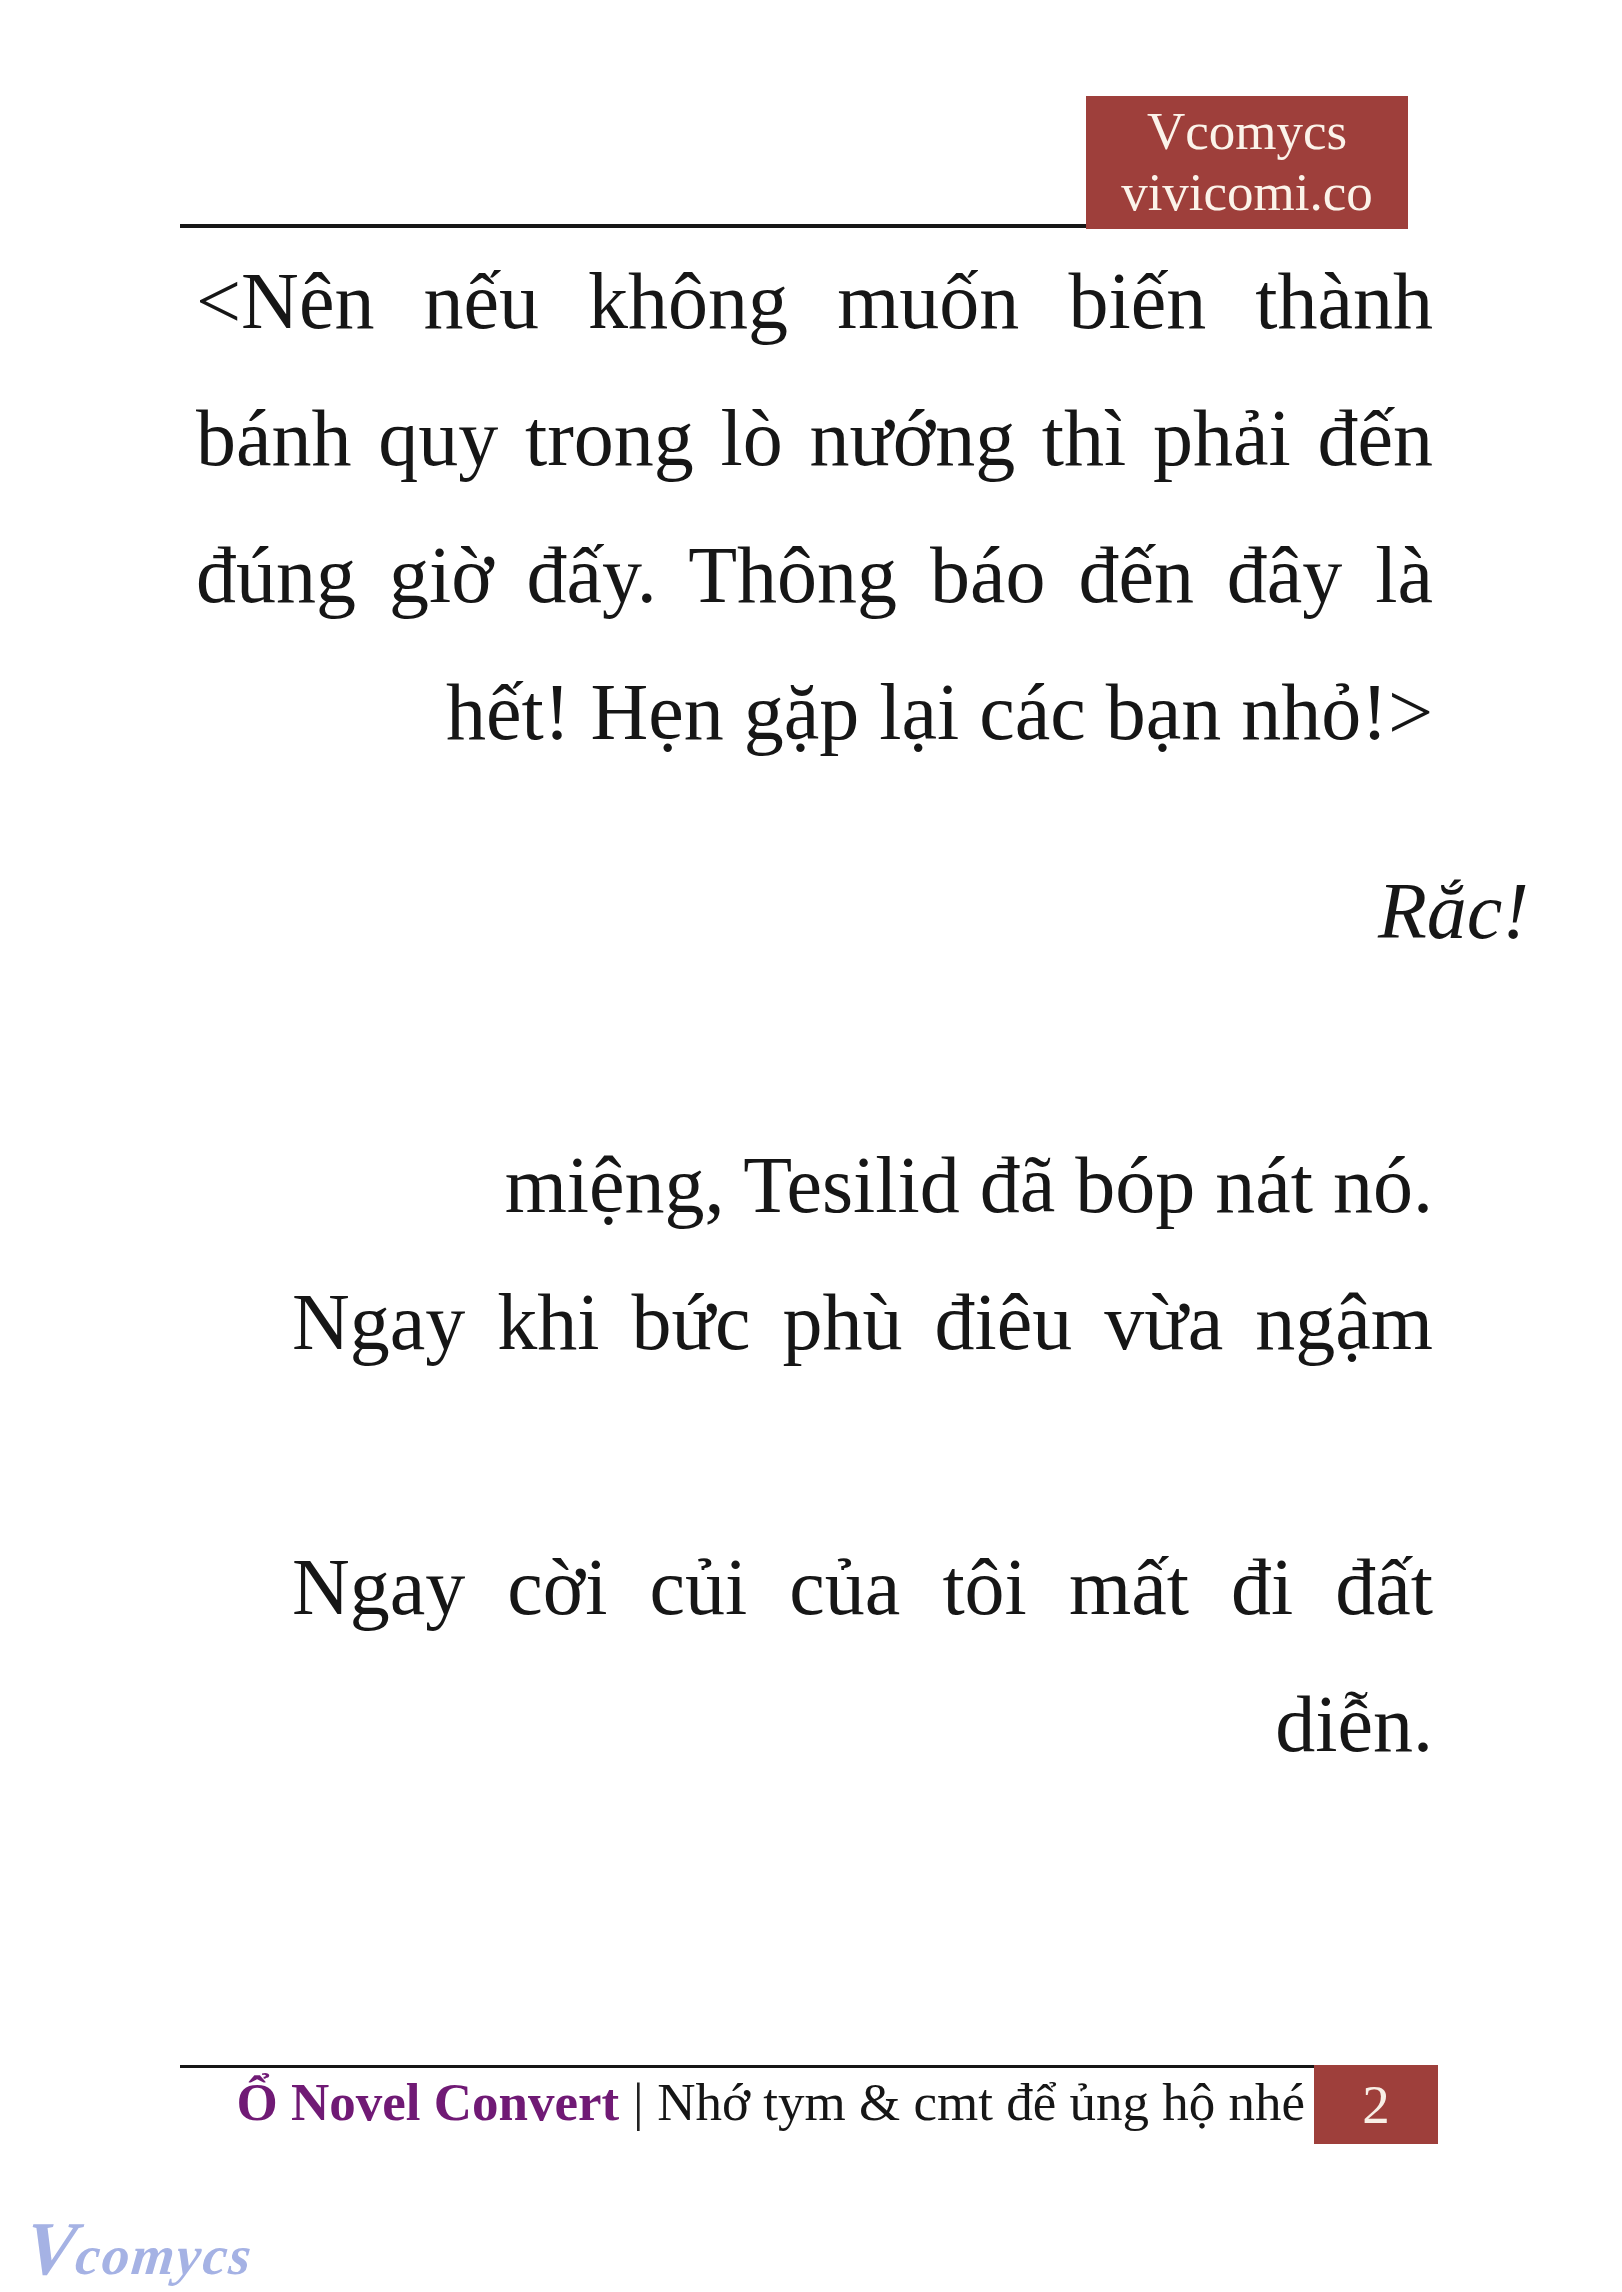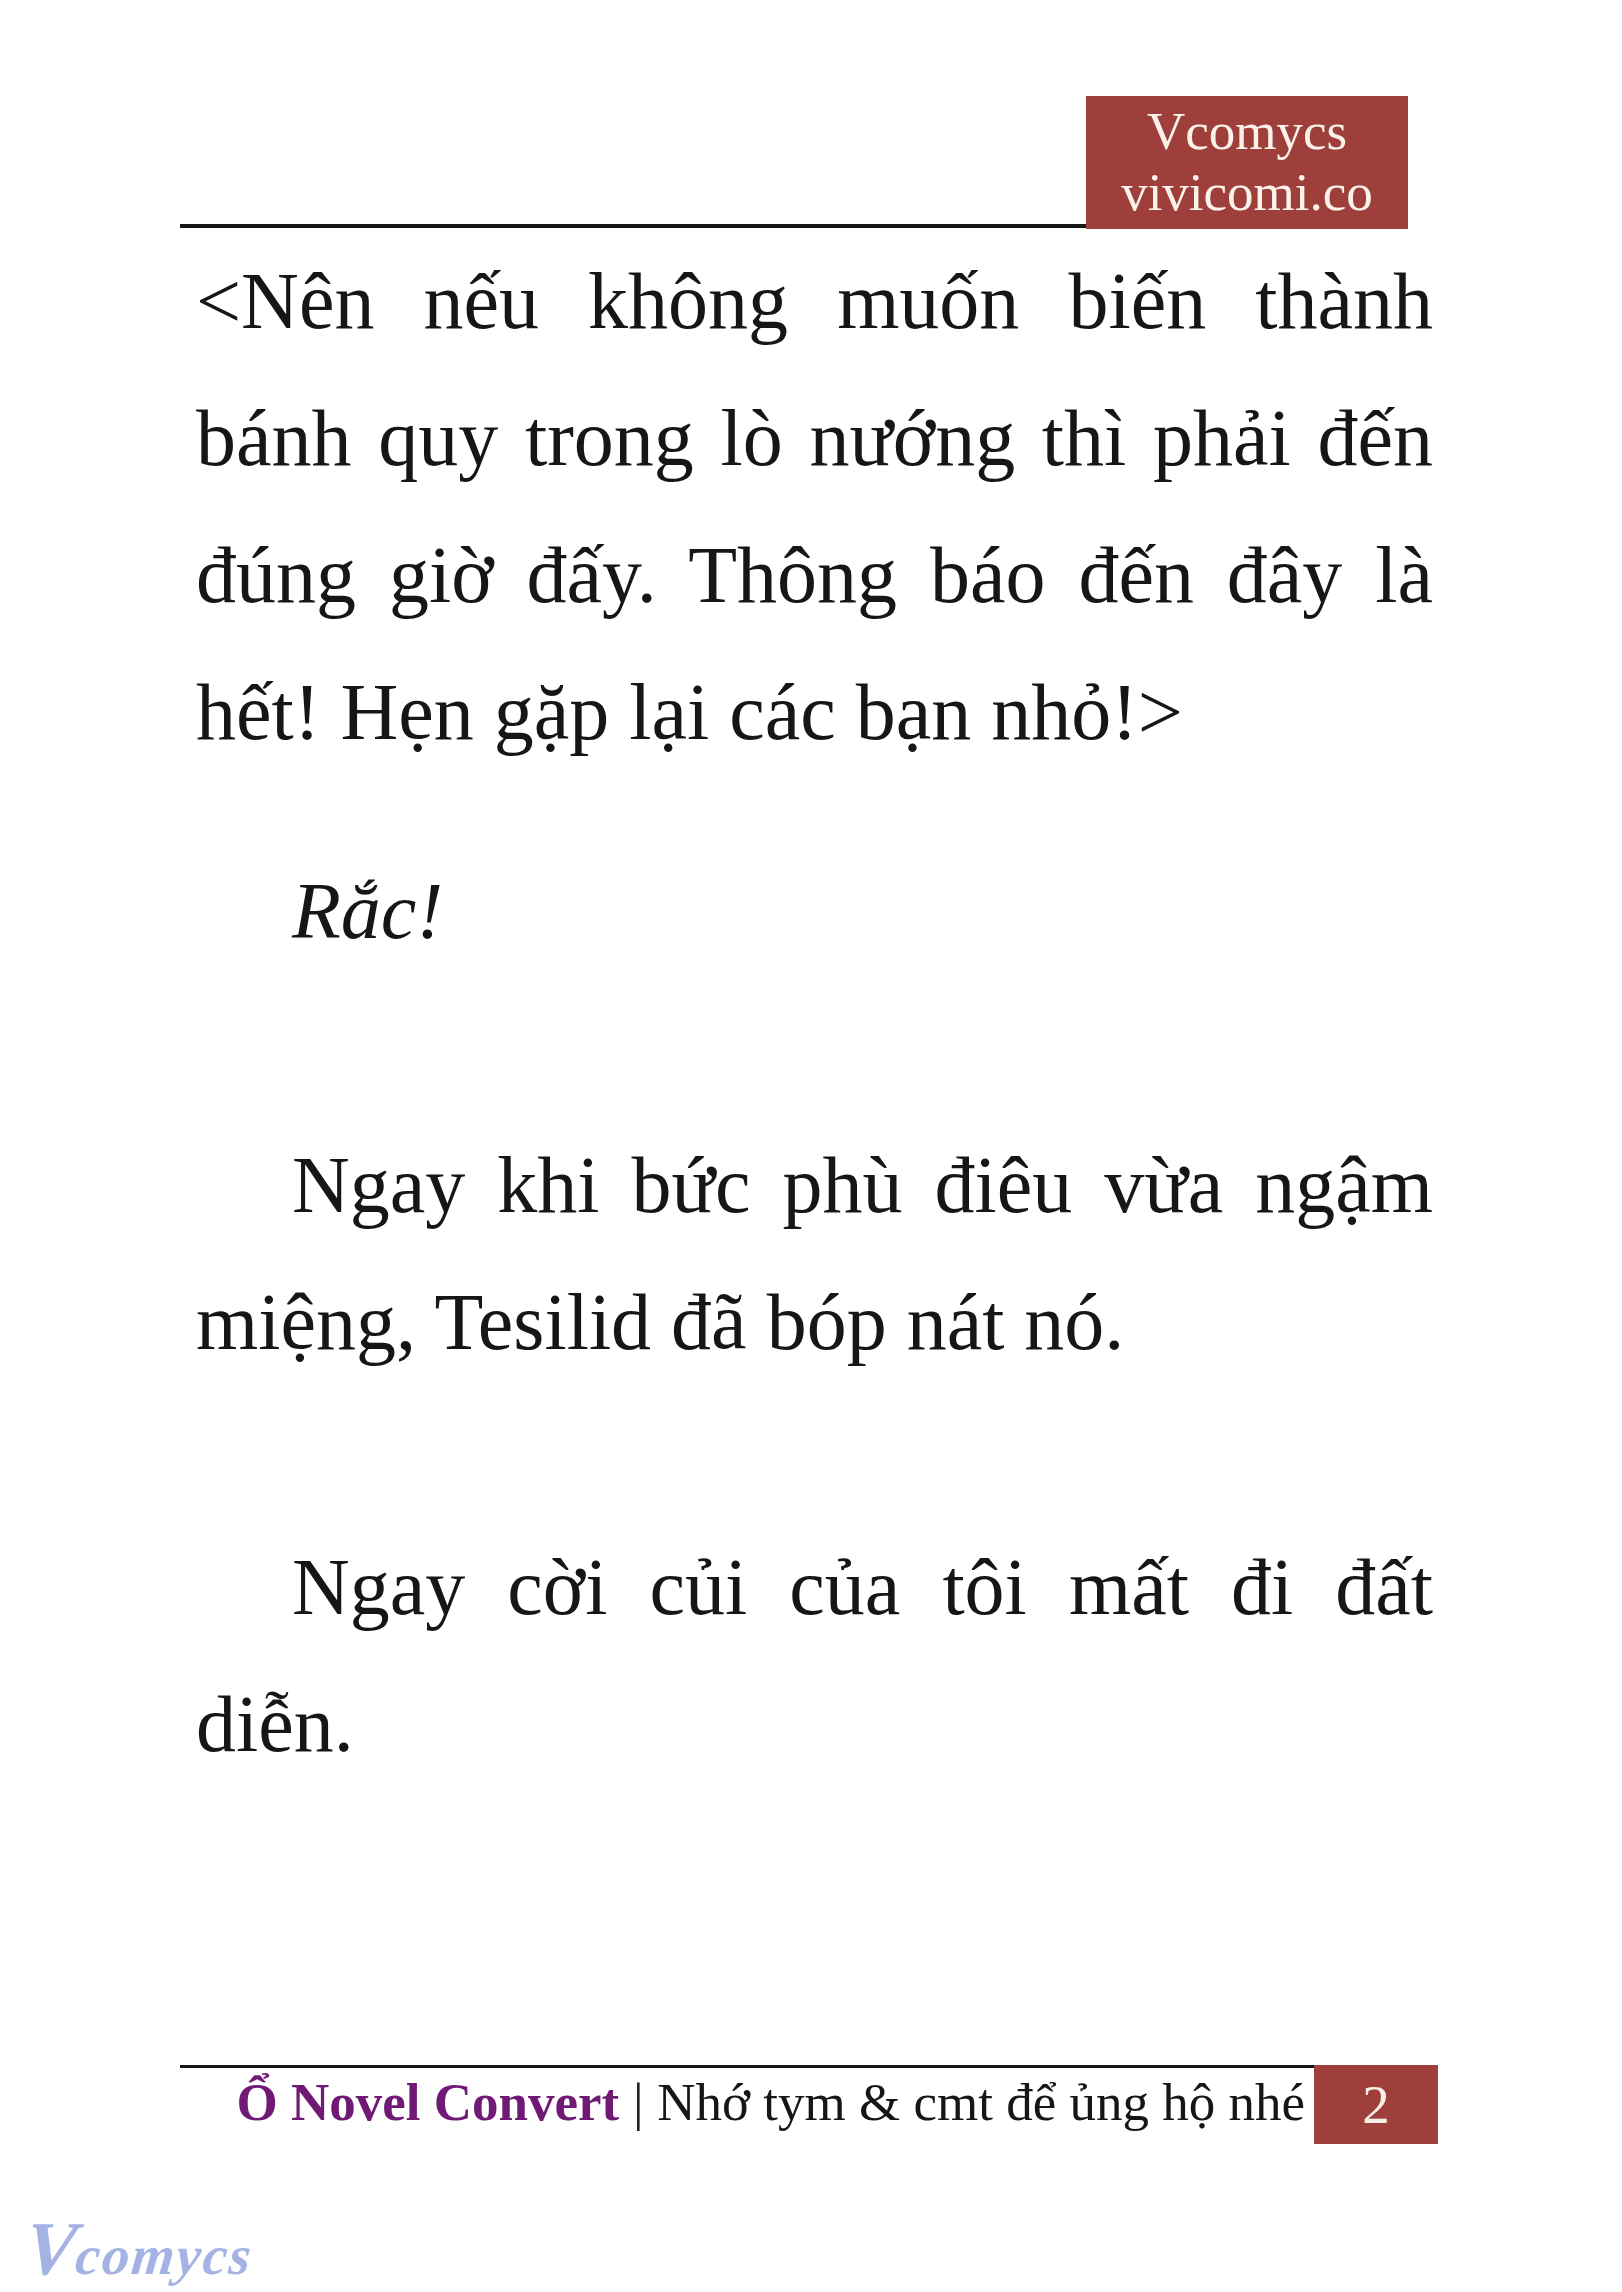--- a/index.html
+++ b/index.html
@@ -44,21 +44,21 @@
   
   .para {
     position: absolute;
     left: 196px;
     width: 1237px;
     font-size: 80px;
     line-height: 137px;
     color: #161616;
   }
   .line.j { text-align: justify; text-align-last: justify; }
-  .line.l { text-align: left; }
+  .line.l { text-align: right; }
   .line.ind { text-indent: 96px; }
   .para.sfx {
     font-style: italic;
     padding-left: 96px;
   }
 
   
   .footer-rule {
     position: absolute;
     left: 180px; top: 2065px;
@@ -121,22 +121,22 @@
     <div class="line j">bánh quy trong lò nướng thì phải đến</div>
     <div class="line j">đúng giờ đấy. Thông báo đến đây là</div>
     <div class="line l">hết! Hẹn gặp lại các bạn nhỏ!&gt;</div>
   </div>
 
   <div class="para sfx" style="top:843px">
     <div class="line l">Rắc!</div>
   </div>
 
   <div class="para" style="top:1117px">
+    <div class="line l">miệng, Tesilid đã bóp nát nó.</div>
     <div class="line j ind">Ngay khi bức phù điêu vừa ngậm</div>
-    <div class="line l">miệng, Tesilid đã bóp nát nó.</div>
   </div>
 
   <div class="para" style="top:1519px">
     <div class="line j ind">Ngay cời củi của tôi mất đi đất</div>
     <div class="line l">diễn.</div>
   </div>
 
   <div class="footer-rule"></div>
 
   <div class="footer-text">

